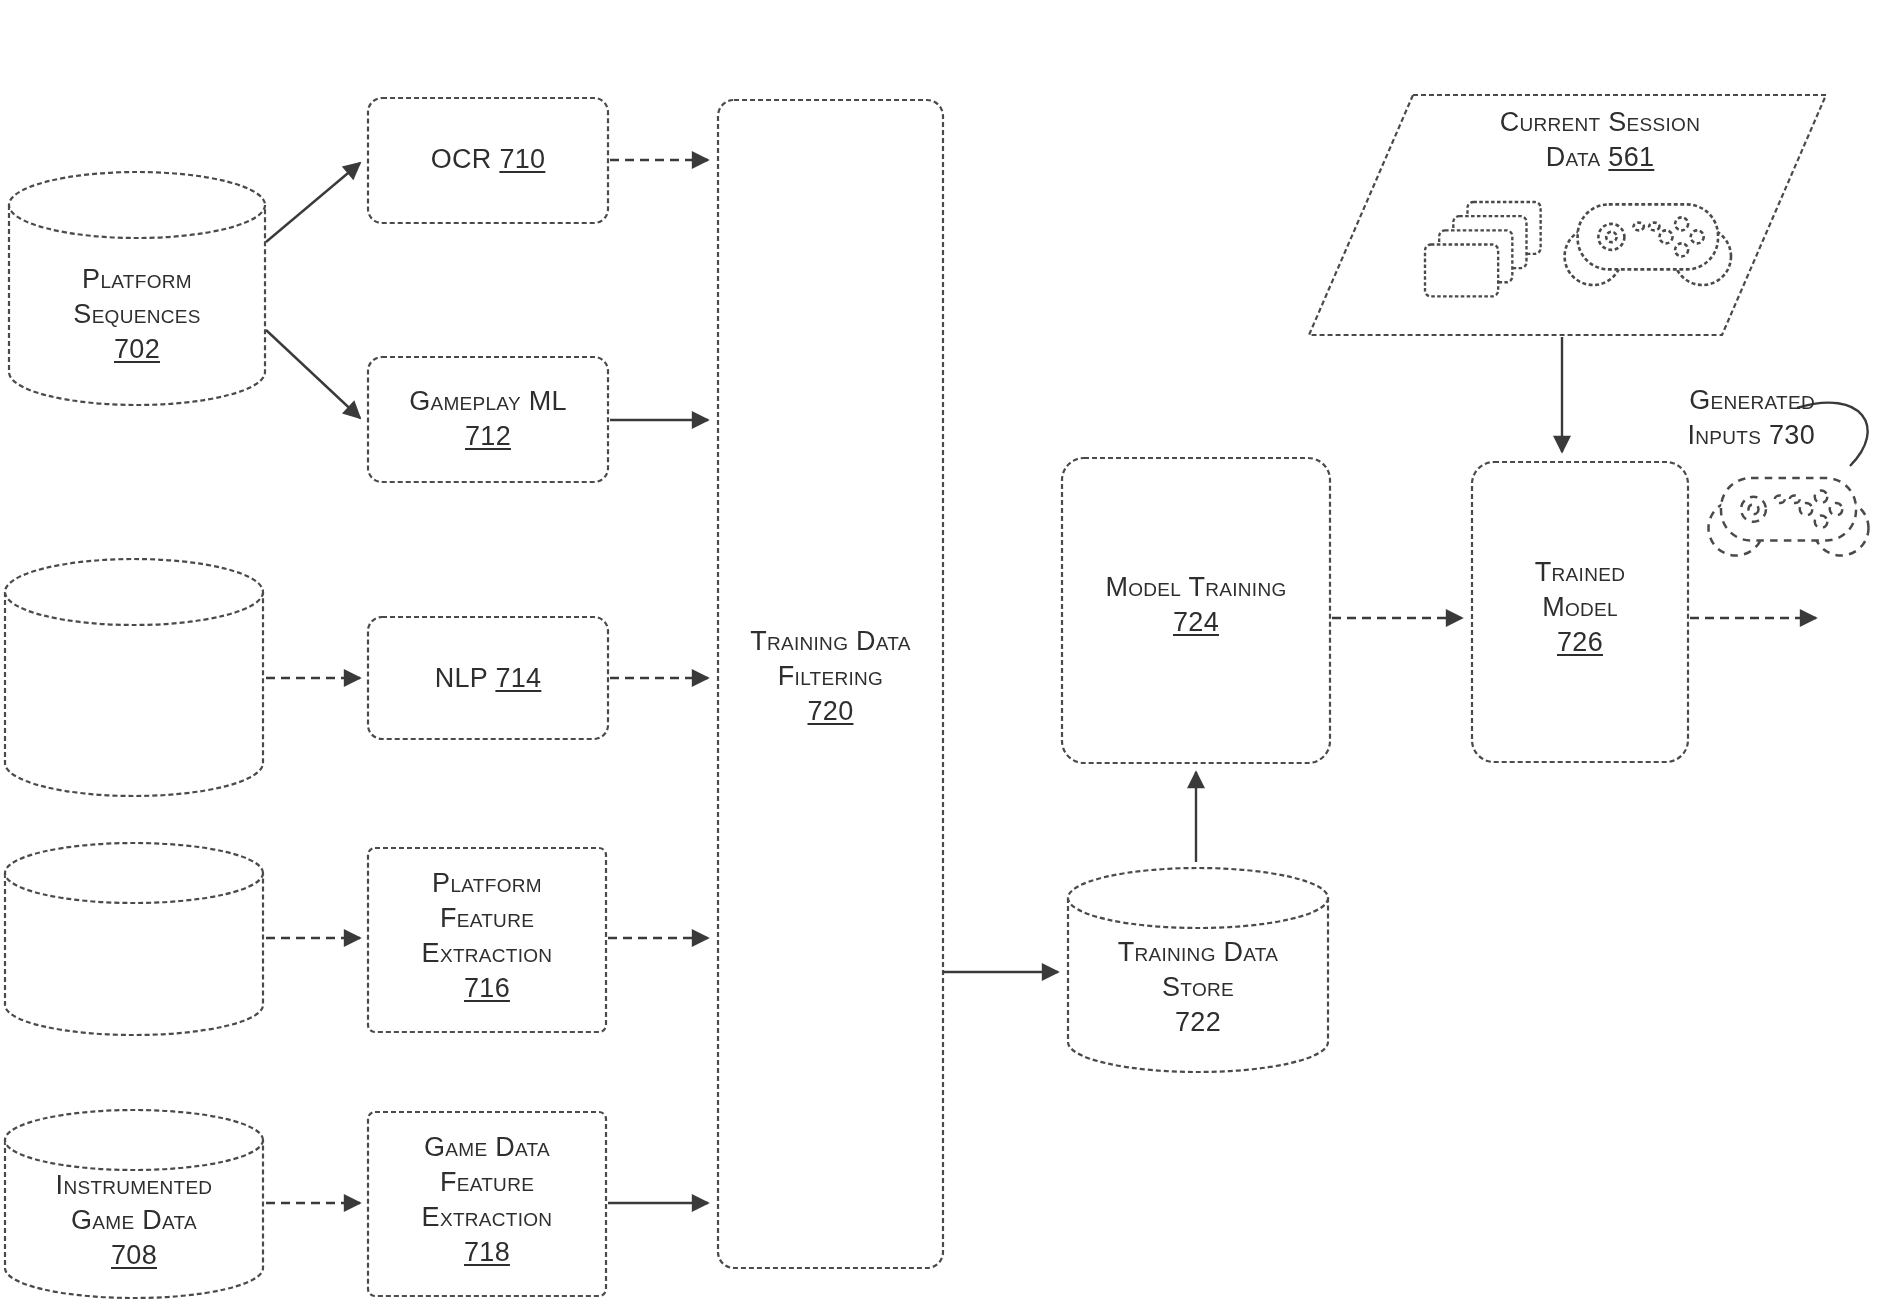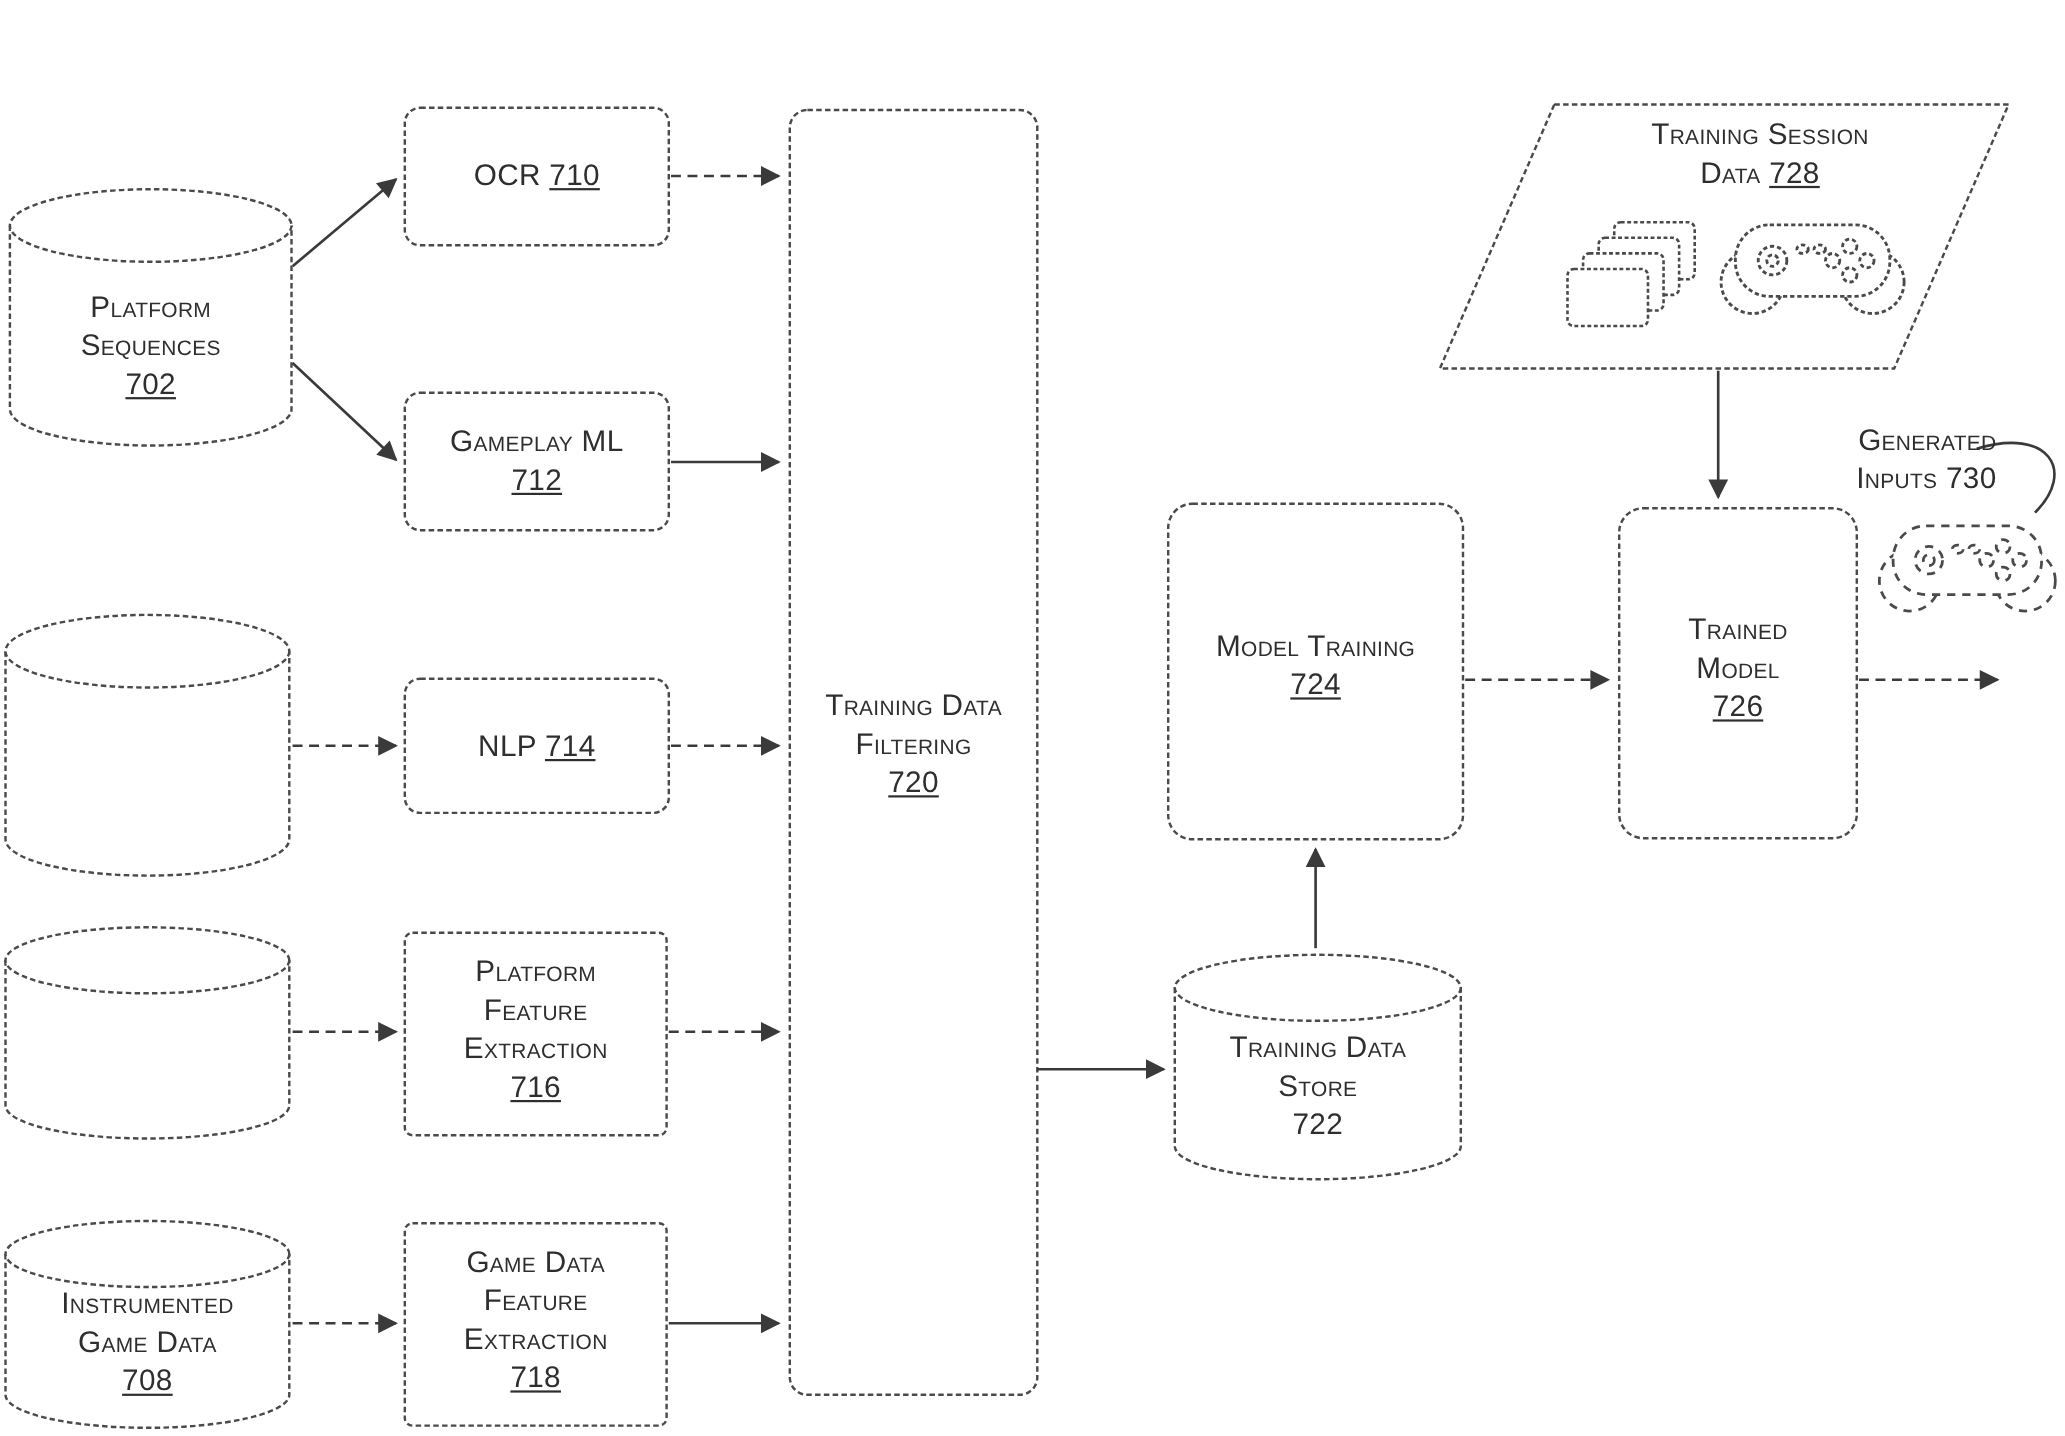--- a/index.html
+++ b/index.html
@@ -195,24 +195,24 @@
     <span class="line u">724</span>
   </div>
 
   <div class="lbl" style="left:1472px; top:555px; width:216px;">
     <span class="line">Trained</span>
     <span class="line">Model</span>
     <span class="line u">726</span>
   </div>
 
   <div class="lbl" style="left:1445px; top:105px; width:310px;">
-    <span class="line">Training Session</span>
+    <span class="line">Current Session</span>
     <span class="line">
       <span>Data</span>
-      <span class="u">728</span>
+      <span class="u">561</span>
     </span>
   </div>
 
   <div class="lbl" style="left:1615px; top:383px; width:200px;text-align:right;">
     <span class="line">Generated</span>
     <span class="line">
       <span>Inputs</span>
       <span>730</span>
     </span>
   </div>

